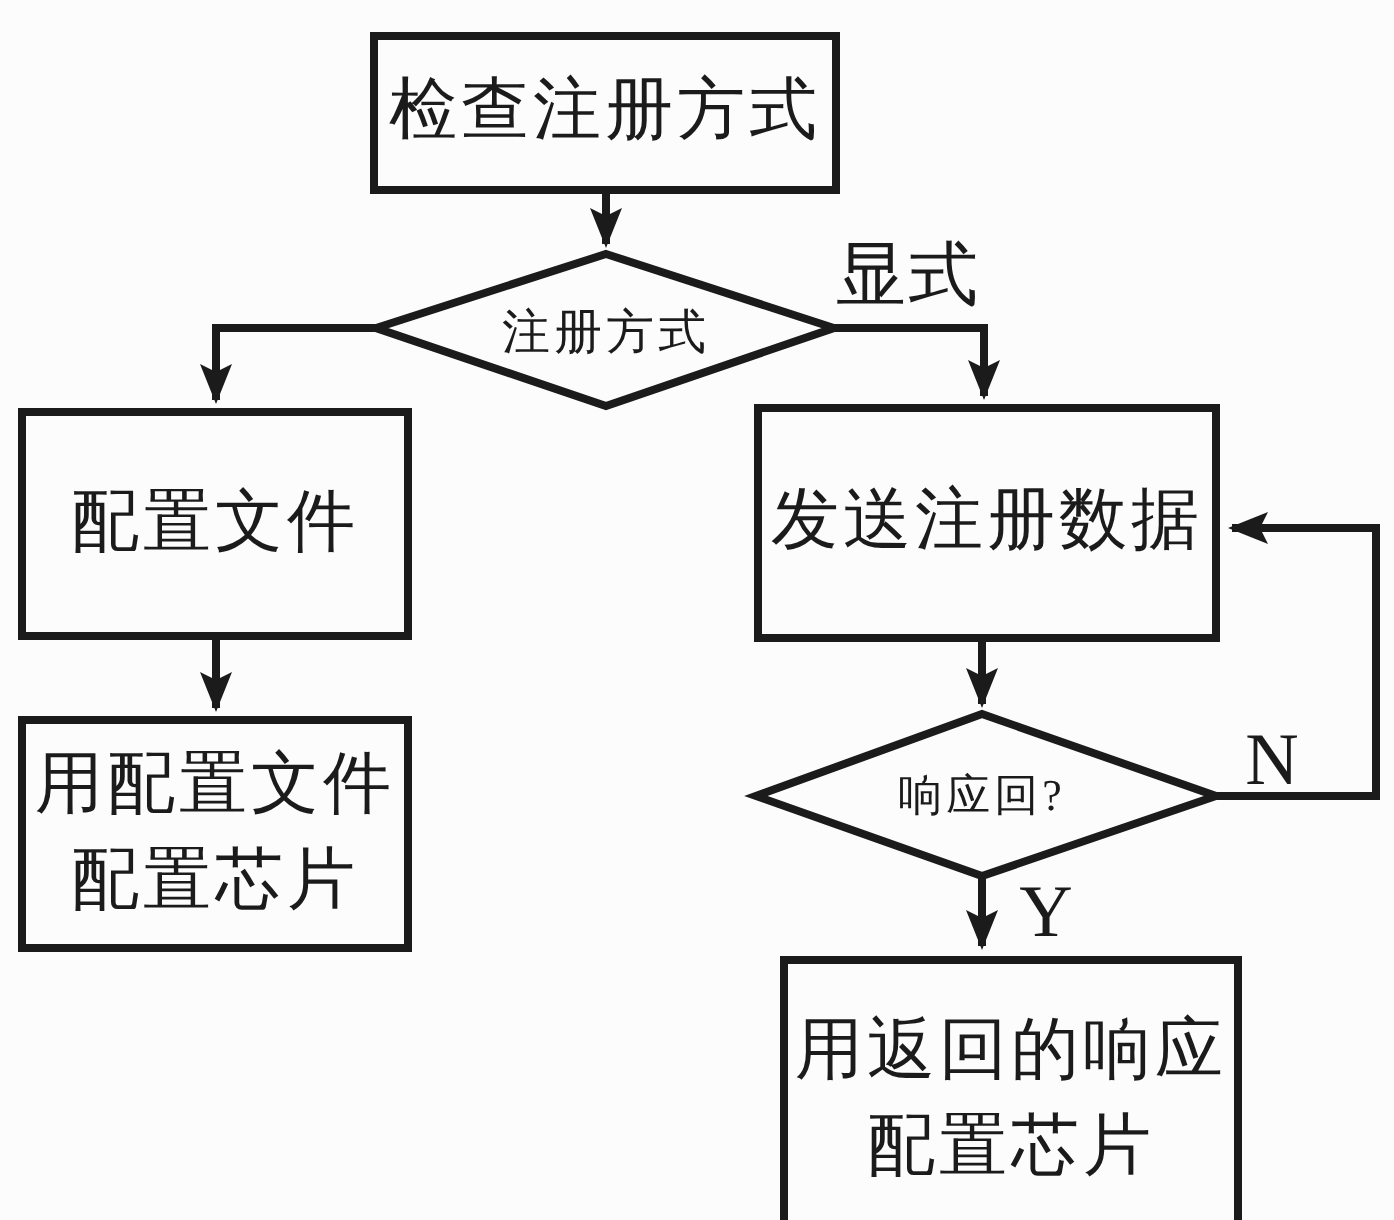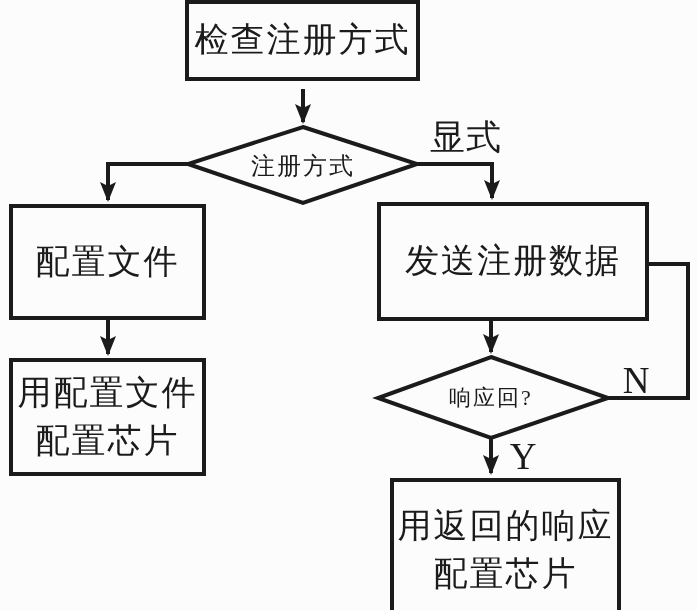--- a/index.html
+++ b/index.html
@@ -100,46 +100,46 @@
 
     <line class="stroke" x1="491" y1="321" x2="491" y2="352" marker-end="url(#arrowhead)"></line>
 
     <polygon class="fill-shape" points="491,357 608,398 491,438 378,398"></polygon>
 
     <polyline class="stroke" points="608,398 688,398 688,264 616,264" marker-end="url(#arrowhead)"></polyline>
 
     <line class="stroke" x1="491" y1="438" x2="491" y2="473" marker-end="url(#arrowhead)"></line>
   </svg>
 
-  <div class="node" style="left:185px; top:0; width:235px; height:81px;">
+  <div class="node" style="left:185px; top:16px; width:235px; height:81px;">
     <span>检查注册方式</span>
   </div>
 
   <div class="node" style="left:9px; top:204px; width:197px; height:116px;">
     <span>配置文件</span>
   </div>
 
   <div class="node" style="left:9px; top:358px; width:197px; height:118px;">
     <span>用配置文件</span>
     <span>配置芯片</span>
   </div>
 
-  <div class="node" style="left:377px; top:202px; width:272px; height:119px;">
+  <div class="node" style="left:377px; top:202px; width:233px; height:119px;">
     <span>发送注册数据</span>
   </div>
 
   <div class="node" style="left:390px; top:478px; width:231px; height:144px;">
     <span>用返回的响应</span>
     <span>配置芯片</span>
   </div>
 
   <div class="diamond-label" style="left:203px; top:146px; width:200px; height:40px;">注册方式</div>
 
   <div class="diamond-label" style="left:391px; top:378px; width:200px; height:40px; font-size:22px;">响应回?</div>
 
 
-  <div class="edge-label" style="left:414px; top:118px; width:80px; height:38px;margin-left:12px;">显式</div>
+  <div class="edge-label" style="left:414px; top:118px; width:80px; height:38px;">显式</div>
 
   <div class="edge-label latin" style="left:616px; top:360px; width:40px; height:40px;">N</div>
 
   <div class="edge-label latin" style="left:503px; top:436px; width:40px; height:40px;">Y</div>
 
 </div>
 
 </body></html>

